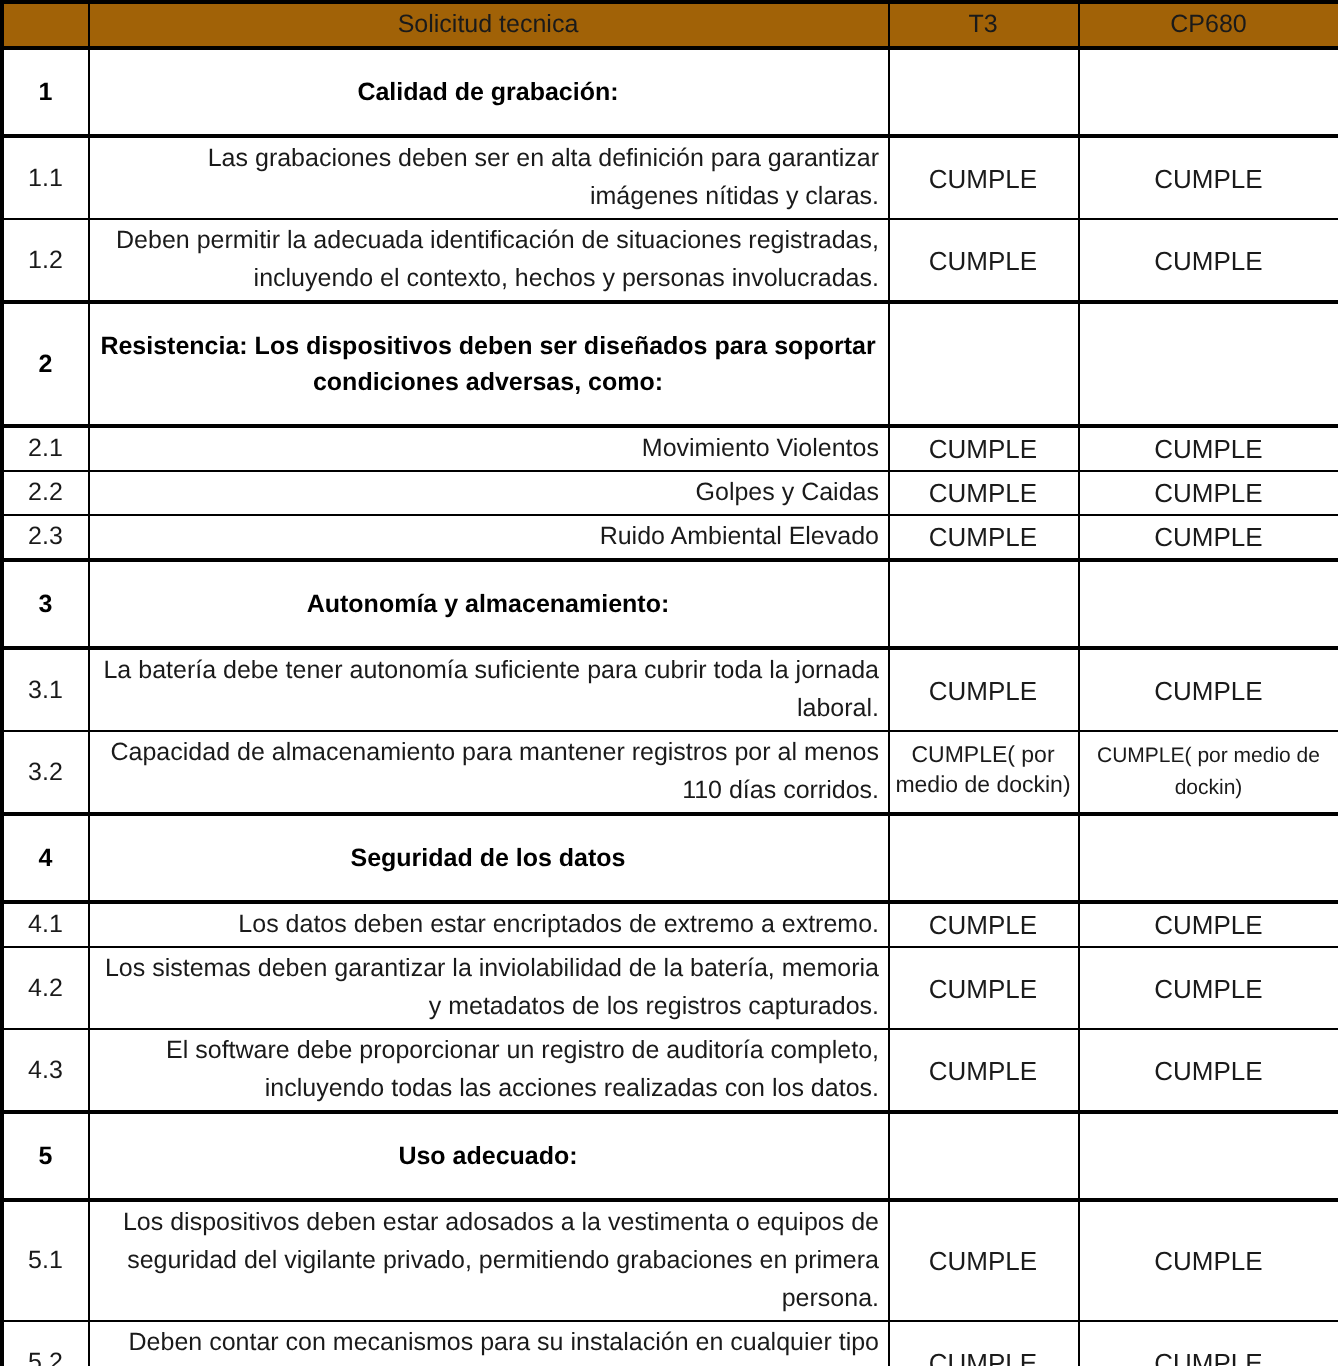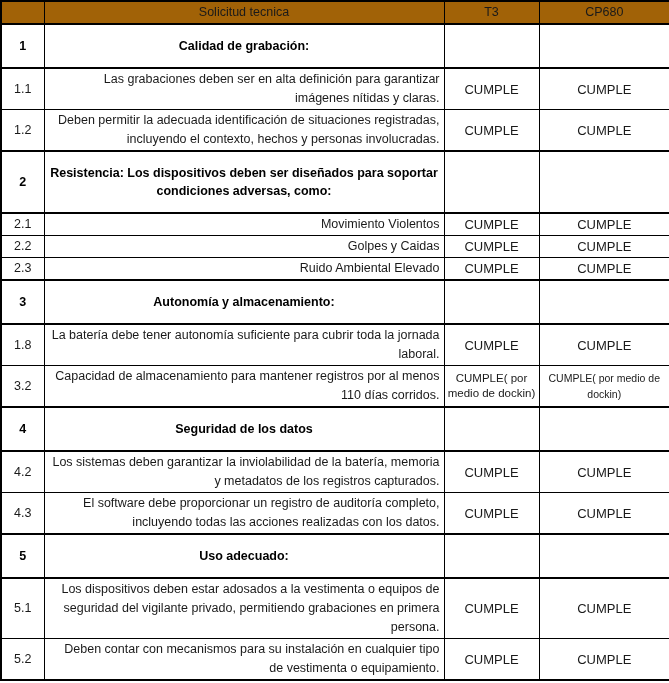--- a/index.html
+++ b/index.html
@@ -130,36 +130,42 @@
         <td class="val t3">CUMPLE</td>
         <td class="val cp">CUMPLE</td>
       </tr>
       <tr class="section">
         <td class="numcell">3</td>
         <td class="sectxt">Autonomía y almacenamiento:</td>
         <td class="val t3"></td>
         <td class="val cp"></td>
       </tr>
       <tr class="detail">
-        <td class="numcell">1.8</td>
+        <td class="numcell">3.1</td>
         <td class="reqtxt">La batería debe tener autonomía suficiente para cubrir toda la jornada laboral.</td>
         <td class="val t3">CUMPLE</td>
         <td class="val cp">CUMPLE</td>
       </tr>
       <tr class="detail">
         <td class="numcell">3.2</td>
         <td class="reqtxt">Capacidad de almacenamiento para mantener registros por al menos 110 días corridos.</td>
         <td class="val t3 long">CUMPLE( por medio de dockin)</td>
         <td class="val cp long">CUMPLE( por medio de dockin)</td>
       </tr>
       <tr class="section">
         <td class="numcell">4</td>
         <td class="sectxt">Seguridad de los datos</td>
         <td class="val t3"></td>
         <td class="val cp"></td>
+      </tr>
+      <tr class="detail">
+        <td class="numcell">4.1</td>
+        <td class="reqtxt">Los datos deben estar encriptados de extremo a extremo.</td>
+        <td class="val t3">CUMPLE</td>
+        <td class="val cp">CUMPLE</td>
       </tr>
       <tr class="detail">
         <td class="numcell">4.2</td>
         <td class="reqtxt">Los sistemas deben garantizar la inviolabilidad de la batería, memoria y metadatos de los registros capturados.</td>
         <td class="val t3">CUMPLE</td>
         <td class="val cp">CUMPLE</td>
       </tr>
       <tr class="detail">
         <td class="numcell">4.3</td>
         <td class="reqtxt">El software debe proporcionar un registro de auditoría completo, incluyendo todas las acciones realizadas con los datos.</td>

